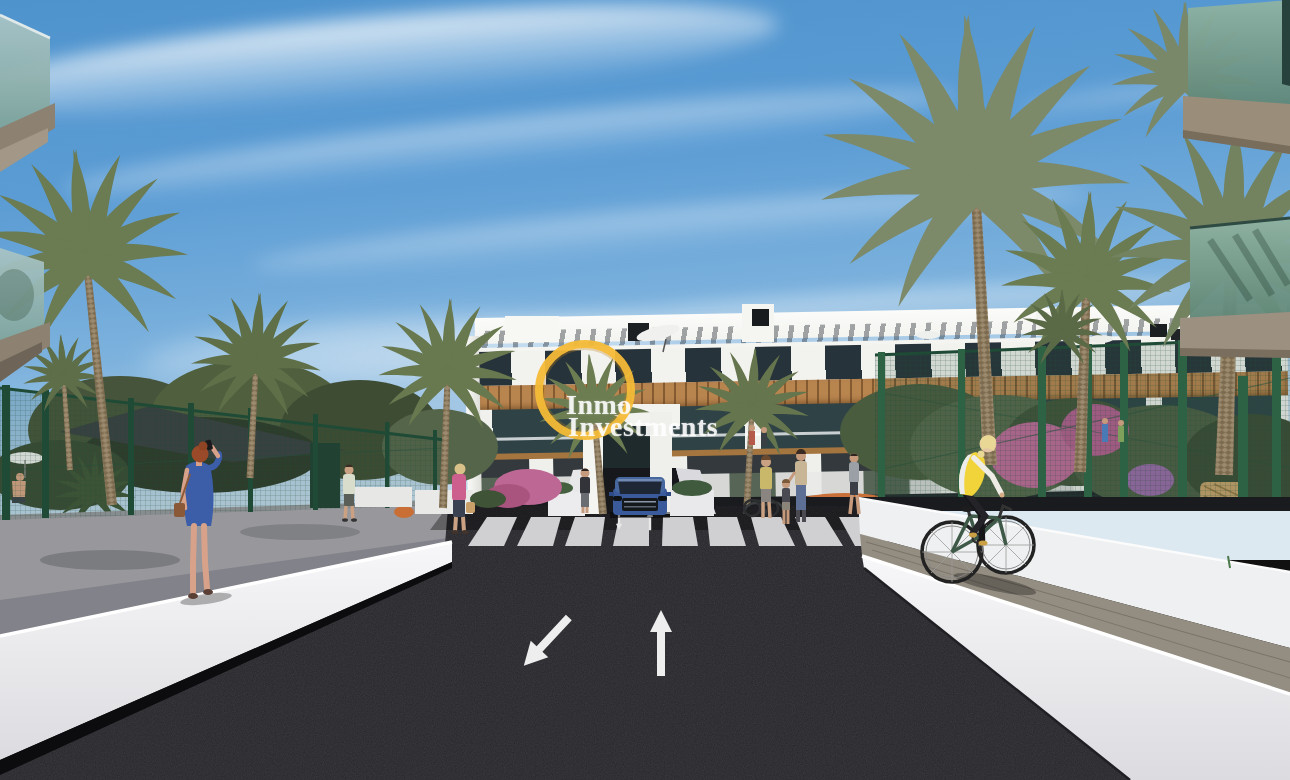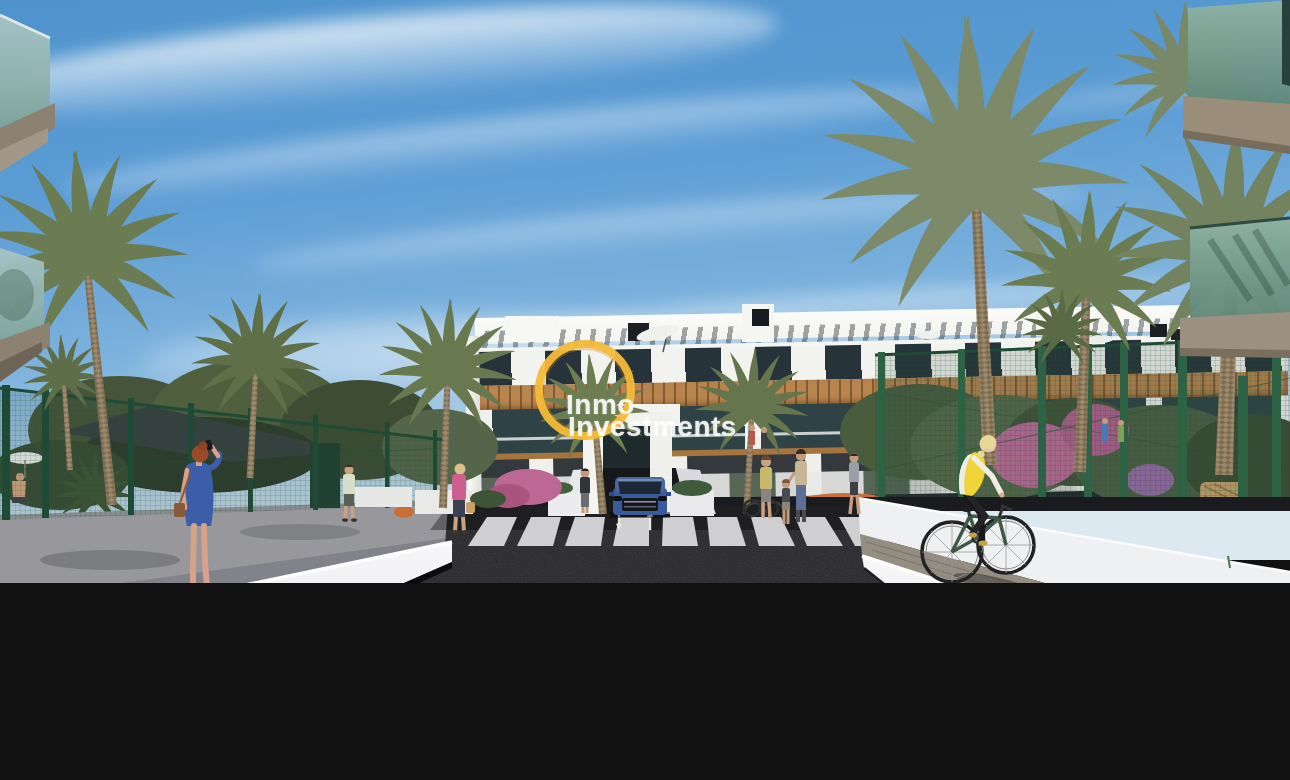--- a/index.html
+++ b/index.html
@@ -1,16 +1,16 @@
 <!DOCTYPE html>
 <html><head>
 <meta charset="utf-8">
 <style>
   html,body{margin:0;padding:0;background:#111;}
-  #canvas{position:relative;width:1290px;height:583px;overflow:hidden;font-family:Liberation Sans, sans-serif;}
+  #canvas{position:relative;width:1290px;height:780px;overflow:hidden;font-family:Liberation Serif, serif;}
   .abs{position:absolute;}
   .cl{position:absolute;border-radius:50%;filter:blur(9px);background:linear-gradient(to bottom,rgba(255,255,255,.95),rgba(255,255,255,0));}
   #building{position:absolute;left:478px;top:318px;width:812px;height:192px;transform:rotate(-1.05deg);transform-origin:0 100%;}
   .band{position:absolute;left:0;width:100%;}
   .wm-text{position:absolute;font-weight:bold;font-size:28px;color:#ffffff;opacity:.9;letter-spacing:.5px;text-shadow:0 0 2px rgba(255,255,255,.45);white-space:nowrap;}
   svg{display:block;}
 </style>
 </head>
 <body>
 

